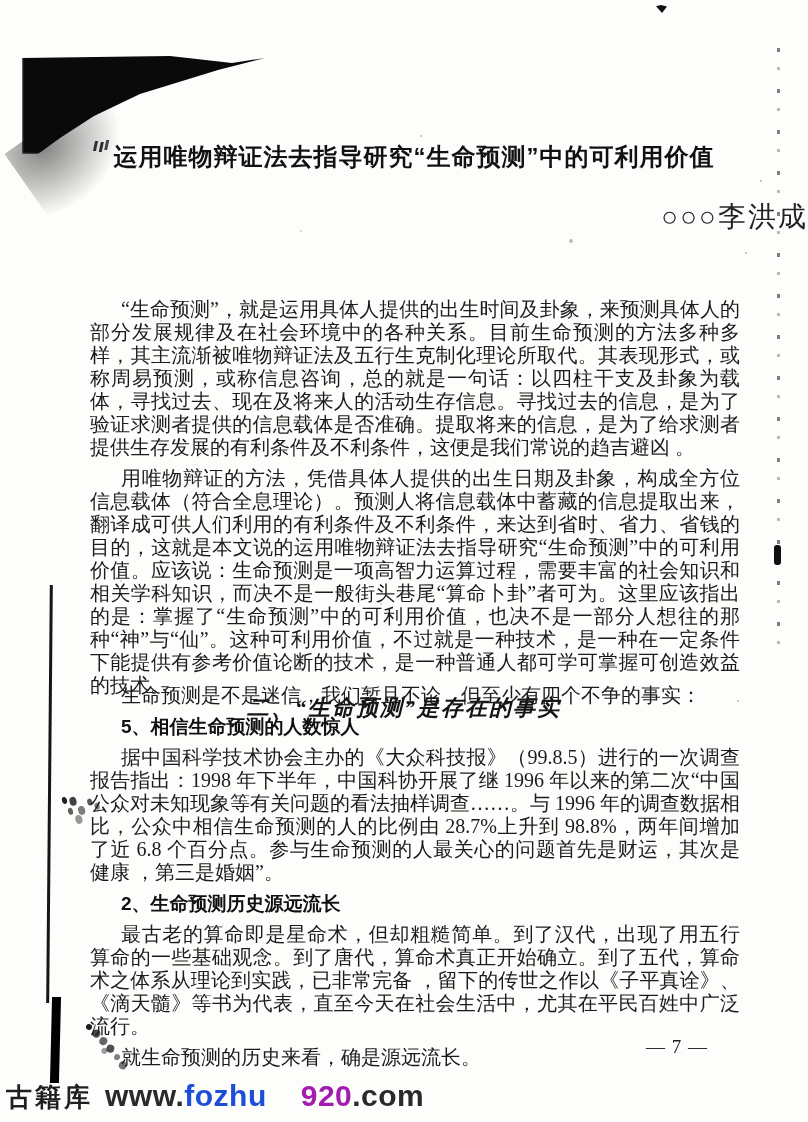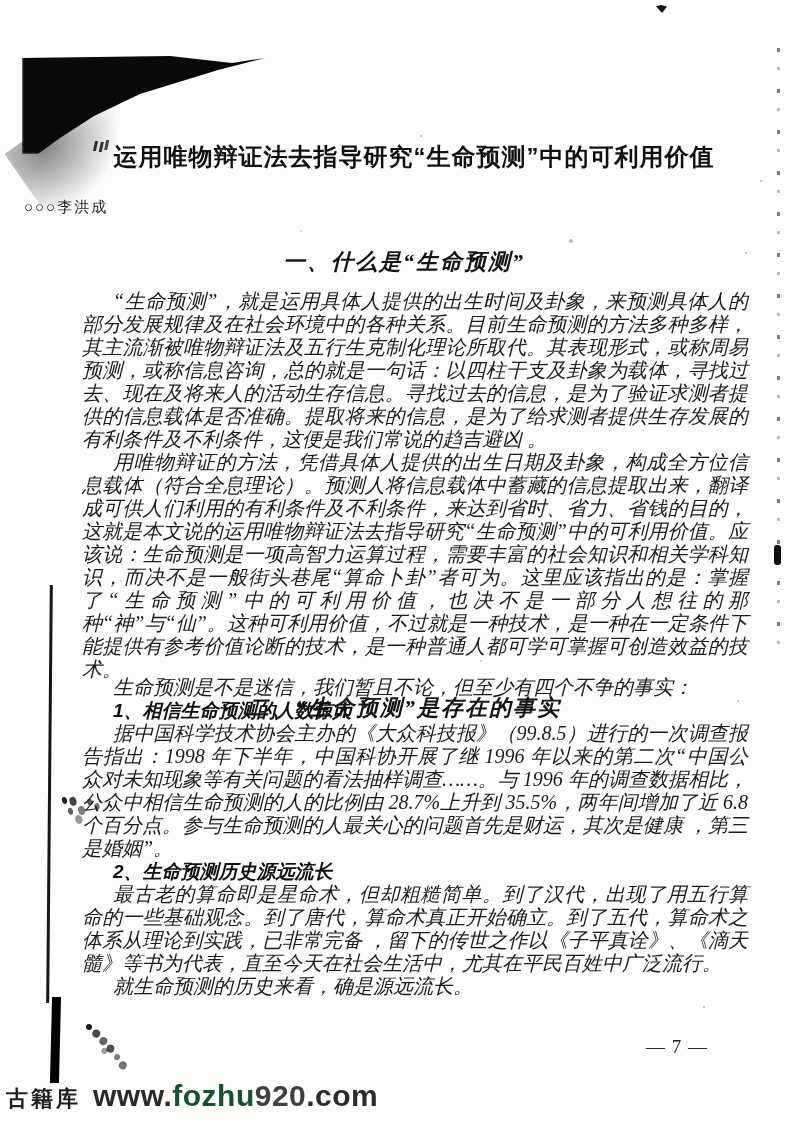--- a/index.html
+++ b/index.html
@@ -64,53 +64,53 @@
   }
 
   
   .doc-title {
     position:absolute; top:141px; left:60px; right:40px; margin:0;
     text-align:center; font-family:"Liberation Sans","DejaVu Sans",sans-serif;
     font-weight:bold; font-size:24px; letter-spacing:1px; color:#111;
   }
   .author-line {
     position:absolute; top:198px; left:0; right:0;
-    text-align:left; font-size:15px; letter-spacing:2px; color:#222;padding-left:24px;
+    text-align:right; font-size:28px; letter-spacing:2px; color:#222;padding-left:24px;
   }
   .sec-heading {
     position:absolute; left:0; right:0; margin:0; text-align:center;
     font-style:italic; font-weight:bold; font-size:22px; letter-spacing:2px; color:#141414;
   }
   #sec1-heading { top:247px; }
   #sec2-heading { top:661px;margin-top:32px; }
   .body-block {
     position:absolute; left:82px; width:666px;
     font-size:20px; line-height:23px; text-align:justify; color:#1b1b1b;
   }
   #body-sec1 { top:290px; }
   #body-sec2 { top:676px; }
-  .body-block p { margin:0; text-indent:31px;font-style:italic; }
+  .body-block p { margin:8px; text-indent:31px; }
   .body-block p.subheading {
     font-family:"Liberation Sans","DejaVu Sans",sans-serif;
     font-weight:bold; font-size:19px; color:#101010;
   }
   .page-number {
     position:absolute; left:646px; top:1036px;
     font-size:19px; letter-spacing:1px; color:#222;
   }
 
   
   .watermark {
     position:absolute; left:6px; top:1079px; display:flex; align-items:baseline; gap:12px;
     font-family:"Liberation Sans","DejaVu Sans",sans-serif; font-weight:bold;
   }
-  .wm-name { font-size:22px; letter-spacing:3px; color:#1f1f1f; }
+  .wm-name { font-size:26px; letter-spacing:3px; color:#1f1f1f; }
   .wm-url  { font-size:30px; letter-spacing:.5px; color:#2a2a2a; }
-  .wm-url .green { color:#14532d; }
-  .wm-url .red   { color:#404040; }
+  .wm-url .green { color:#1d4ed8; }
+  .wm-url .red   { color:#a21caf;margin-left:34px; }
 </style>
 </head>
 <body>
 
 <div class="page">
 
   <div class="blob-topleft"></div>
   <div class="blob-fade"></div>
   <div class="title-mark"></div>
   <div class="mark-topright"></div>
@@ -118,33 +118,32 @@
   <div class="edge-blob-right"></div>
   <div class="margin-line-left"></div>
   <div class="margin-line-left-thick"></div>
   <div class="smudge1"></div>
   <div class="smudge2"></div>
   <div class="speckles"></div>
 
   <h1 class="doc-title">运用唯物辩证法去指导研究“生命预测”中的可利用价值</h1>
   <div class="author-line">○○○李洪成</div>
 
-  <h2 class="sec-heading" id="sec1-heading">一、什么是“生命预测”</h2>
 
   <div class="body-block" id="body-sec1">
     <p>“生命预测”，就是运用具体人提供的出生时间及卦象，来预测具体人的部分发展规律及在社会环境中的各种关系。目前生命预测的方法多种多样，其主流渐被唯物辩证法及五行生克制化理论所取代。其表现形式，或称周易预测，或称信息咨询，总的就是一句话：以四柱干支及卦象为载体，寻找过去、现在及将来人的活动生存信息。寻找过去的信息，是为了验证求测者提供的信息载体是否准确。提取将来的信息，是为了给求测者提供生存发展的有利条件及不利条件，这便是我们常说的趋吉避凶 。</p>
     <p>用唯物辩证的方法，凭借具体人提供的出生日期及卦象，构成全方位信息载体（符合全息理论）。预测人将信息载体中蓄藏的信息提取出来，翻译成可供人们利用的有利条件及不利条件，来达到省时、省力、省钱的目的，这就是本文说的运用唯物辩证法去指导研究“生命预测”中的可利用价值。应该说：生命预测是一项高智力运算过程，需要丰富的社会知识和相关学科知识，而决不是一般街头巷尾“算命卜卦”者可为。这里应该指出的是：掌握了“生命预测”中的可利用价值，也决不是一部分人想往的那种“神”与“仙”。这种可利用价值，不过就是一种技术，是一种在一定条件下能提供有参考价值论断的技术，是一种普通人都可学可掌握可创造效益的技术。</p>
   </div>
 
   <h2 class="sec-heading" id="sec2-heading">二、“生命预测”是存在的事实</h2>
 
   <div class="body-block" id="body-sec2">
     <p>生命预测是不是迷信，我们暂且不论，但至少有四个不争的事实：</p>
-    <p class="subheading">1、相信生命预测的人数惊人</p>
-    <p>据中国科学技术协会主办的《大众科技报》（99.8.5）进行的一次调查报告指出：1998 年下半年，中国科协开展了继 1996 年以来的第二次“中国公众对未知现象等有关问题的看法抽样调查……。与 1996 年的调查数据相比，公众中相信生命预测的人的比例由 28.7%上升到 35.5%，两年间增加了近 6.8 个百分点。参与生命预测的人最关心的问题首先是财运，其次是健康 ，第三是婚姻”。</p>
+    <p class="subheading">5、相信生命预测的人数惊人</p>
+    <p>据中国科学技术协会主办的《大众科技报》（99.8.5）进行的一次调查报告指出：1998 年下半年，中国科协开展了继 1996 年以来的第二次“中国公众对未知现象等有关问题的看法抽样调查……。与 1996 年的调查数据相比，公众中相信生命预测的人的比例由 28.7%上升到 98.8%，两年间增加了近 6.8 个百分点。参与生命预测的人最关心的问题首先是财运，其次是健康 ，第三是婚姻”。</p>
     <p class="subheading">2、生命预测历史源远流长</p>
     <p>最古老的算命即是星命术，但却粗糙简单。到了汉代，出现了用五行算命的一些基础观念。到了唐代，算命术真正开始确立。到了五代，算命术之体系从理论到实践，已非常完备 ，留下的传世之作以《子平真诠》、《滴天髓》等书为代表，直至今天在社会生活中，尤其在平民百姓中广泛流行。</p>
     <p>就生命预测的历史来看，确是源远流长。</p>
   </div>
 
   <div class="page-number">— 7 —</div>
 
   <div class="watermark">
     <span class="wm-name">古籍库</span>
     <span class="wm-url"><span>www.</span><span class="green">fozhu</span><span class="red">920</span><span>.com</span></span>

